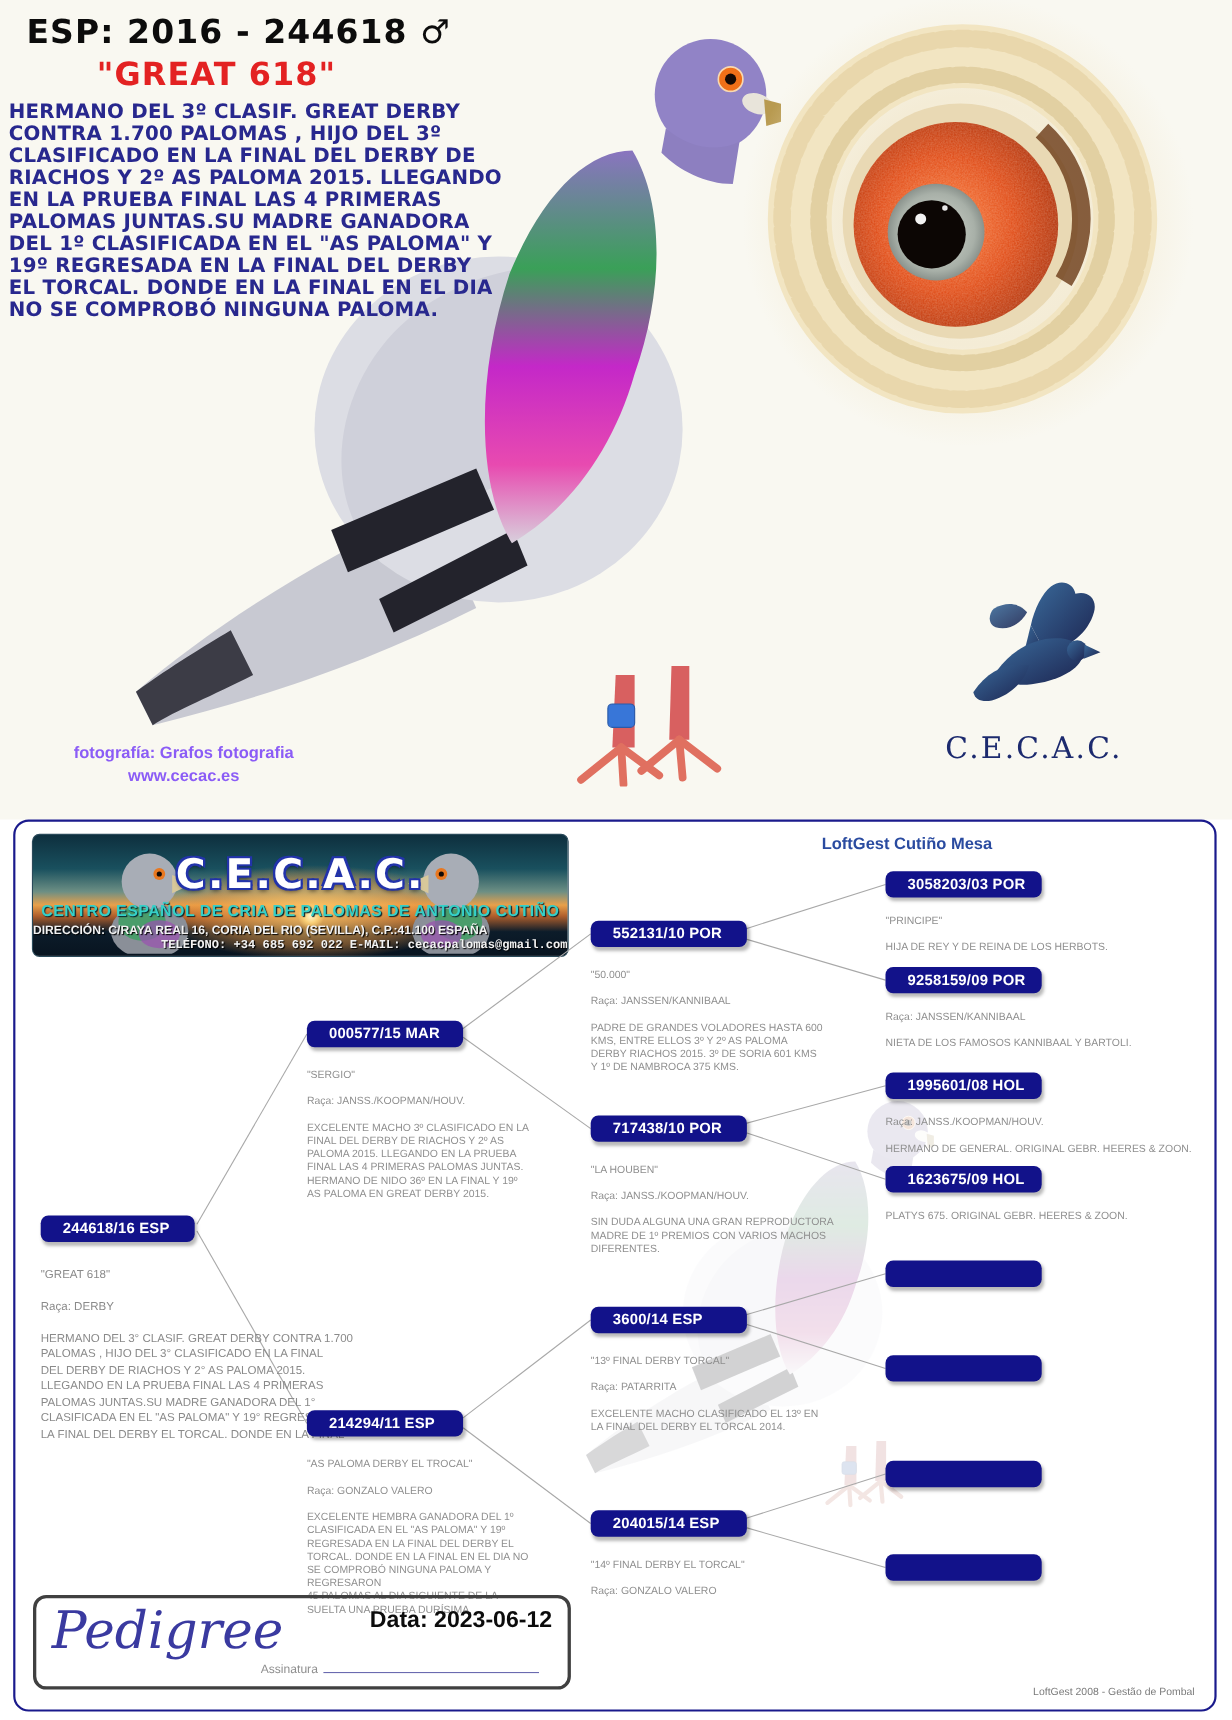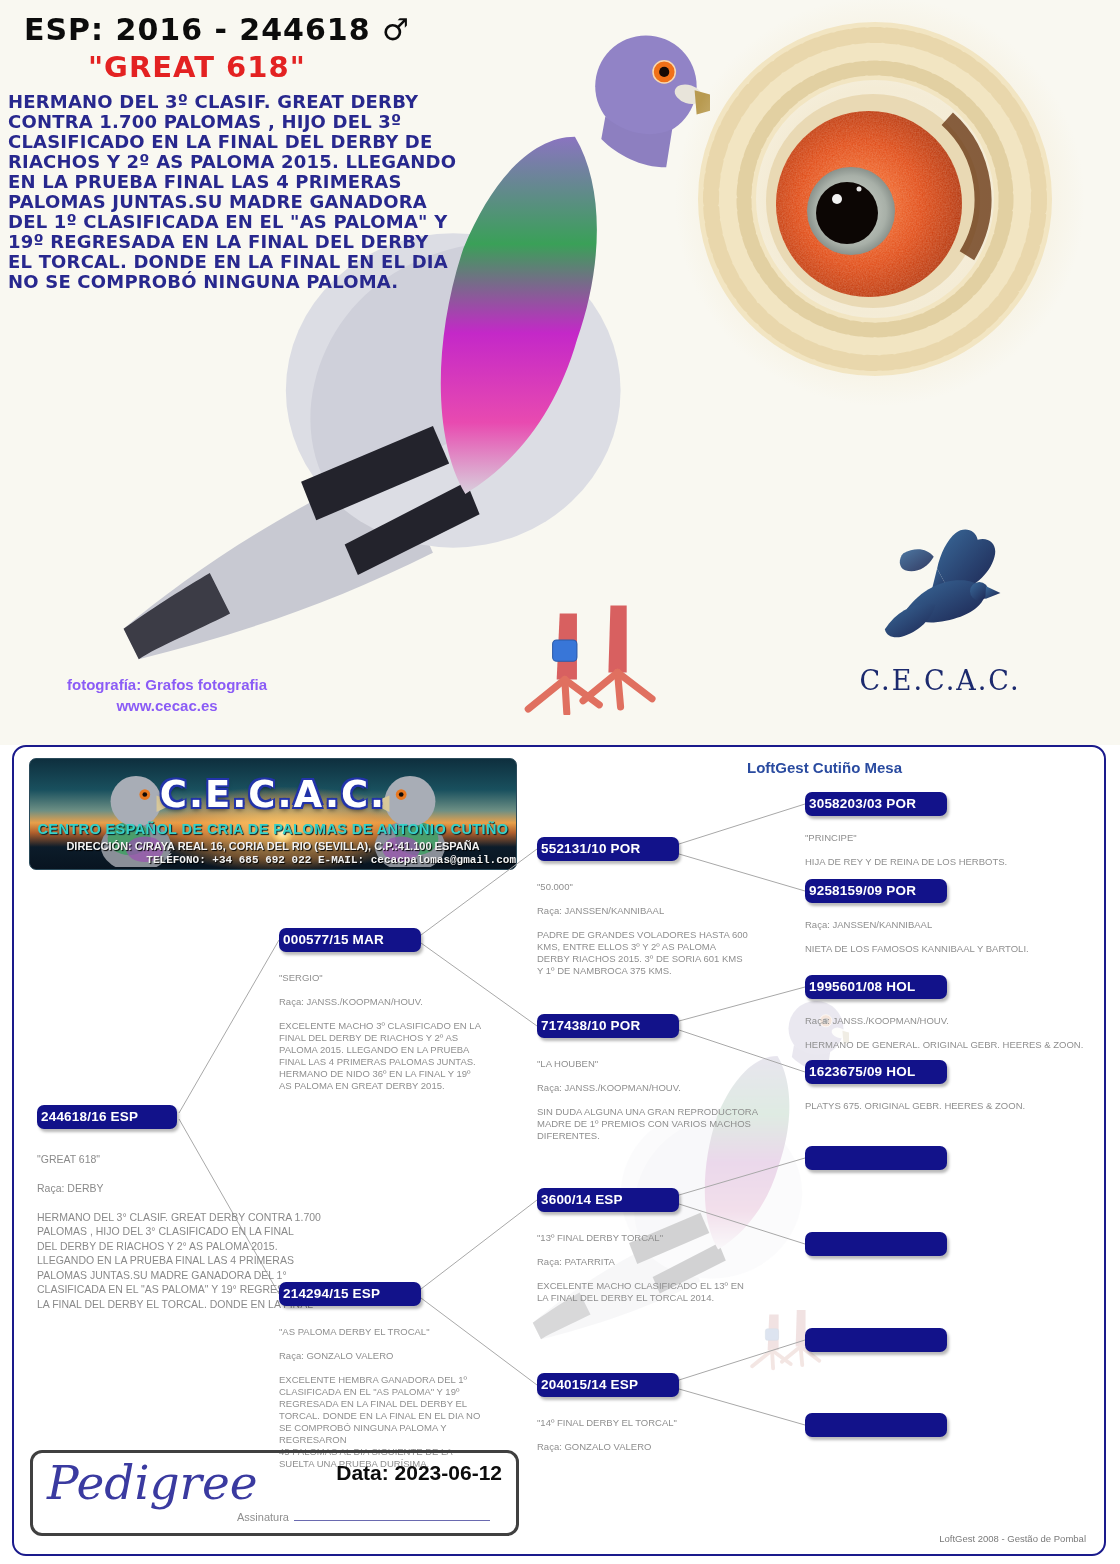--- a/index.html
+++ b/index.html
@@ -31,37 +31,37 @@
     border:1px solid #2a4a5a;
     background:
       radial-gradient(circle 16px at 52% 67%, #fff8d0, rgba(255,215,125,.85) 40%, rgba(255,200,100,0) 75%),
       radial-gradient(ellipse 180px 55px at 52% 64%, rgba(255,205,110,.85), rgba(240,150,60,.45) 55%, rgba(240,150,60,0) 78%),
       linear-gradient(180deg,#0e2f3e 0%,#19505e 28%,#6d8f84 47%,#e8a04a 58%,#b05f2c 67%,#0c1c2a 80%,#081420 100%);}
   .banner-title{position:absolute;left:0;top:14px;width:100%;text-align:center;
     font-family:"DejaVu Sans",sans-serif;font-weight:bold;font-size:37px;color:#fff;letter-spacing:2px;
     text-shadow:-2px -2px 0 #2233aa,2px -2px 0 #2233aa,-2px 2px 0 #2233aa,2px 2px 0 #2233aa,0 3px 4px rgba(0,0,0,.5);}
   .banner-subtitle{position:absolute;left:0;top:62px;width:100%;text-align:center;
     font-weight:bold;font-size:14.5px;color:#35d0c8;letter-spacing:.4px;text-shadow:1px 1px 1px #06222a;}
-  .banner-address{position:absolute;left:0;top:81px;width:100%;text-align:center;
+  .banner-address{position:absolute;left:0;top:81px;width:100%;
     font-weight:bold;font-size:11px;color:#f2f2f2;text-shadow:1px 1px 1px #000;}
   .banner-contact{position:absolute;left:0;top:95px;width:100%;text-align:right;
     font-weight:bold;font-size:11px;color:#f2f2f2;text-shadow:1px 1px 1px #000;font-family:Liberation Mono, monospace;}
   .banner-head{position:absolute;top:8px;width:88px;height:100px;}
   .banner-head.left{left:62px;}
   .banner-head.right{right:62px;transform:scaleX(-1);}
 
   .owner{position:absolute;left:733px;top:12px;font-weight:bold;font-size:15px;color:#2a4ba0;}
 
   .watermark{position:absolute;left:505px;top:140px;width:330px;height:580px;opacity:.2;
     filter:saturate(.55) brightness(1.08);}
 
   .lines{position:absolute;left:0;top:0;width:1094px;height:811px;}
 
   .bx{position:absolute;width:142px;height:24px;background:#12128a;border-radius:7px;color:#fff;
-    font-weight:bold;font-size:13.5px;line-height:24px;padding-left:4px;box-sizing:border-box;
+    font-weight:bold;font-size:13.5px;line-height:24px;padding-left:20px;box-sizing:border-box;
     letter-spacing:.2px;box-shadow:2px 3px 3px rgba(0,0,0,.28);}
   .det{position:absolute;color:#8f8f8f;font-size:9.5px;line-height:12px;white-space:pre-line;}
   .det.big{font-size:10.5px;line-height:14.5px;color:#8a8a8a;}
 
   .bx-subject{left:23px;top:358px;width:140px;}   .det-subject{left:23px;top:390px;width:315px;}
   .bx-sire{left:265px;top:181px;}                 .det-sire{left:265px;top:213px;width:230px;}
   .bx-dam{left:265px;top:535px;}                  .det-dam{left:265px;top:567px;width:230px;}
   .bx-sire-sire{left:523px;top:90px;}             .det-sire-sire{left:523px;top:122px;width:235px;}
   .bx-sire-dam{left:523px;top:267px;}             .det-sire-dam{left:523px;top:299px;width:235px;}
   .bx-dam-sire{left:523px;top:441px;}             .det-dam-sire{left:523px;top:473px;width:235px;}
@@ -272,21 +272,21 @@
     <div class="det det-sire">
       <div>"SERGIO"</div>
       <div>Raça: JANSS./KOOPMAN/HOUV.</div>
       <div>EXCELENTE MACHO 3º CLASIFICADO EN LA
 FINAL DEL DERBY DE RIACHOS Y 2º AS
 PALOMA 2015. LLEGANDO EN LA PRUEBA
 FINAL LAS  4 PRIMERAS PALOMAS JUNTAS.
 HERMANO DE NIDO 36º EN LA FINAL Y 19º
 AS PALOMA EN GREAT DERBY 2015.</div>
     </div>
-    <div class="bx bx-dam">214294/15 ESP</div>
+    <div class="bx bx-dam">214294/11 ESP</div>
     <div class="det det-dam">
       <div>"AS PALOMA DERBY EL TROCAL"</div>
       <div>Raça: GONZALO VALERO</div>
       <div>EXCELENTE HEMBRA GANADORA DEL 1º
 CLASIFICADA EN EL "AS PALOMA" Y 19º
 REGRESADA EN LA FINAL DEL DERBY EL
 TORCAL. DONDE EN LA FINAL EN EL DIA NO
 SE COMPROBÓ NINGUNA PALOMA Y REGRESARON
 45 PALOMAS AL DIA SIGUIENTE DE LA
 SUELTA UNA PRUEBA DURÍSIMA.</div>

